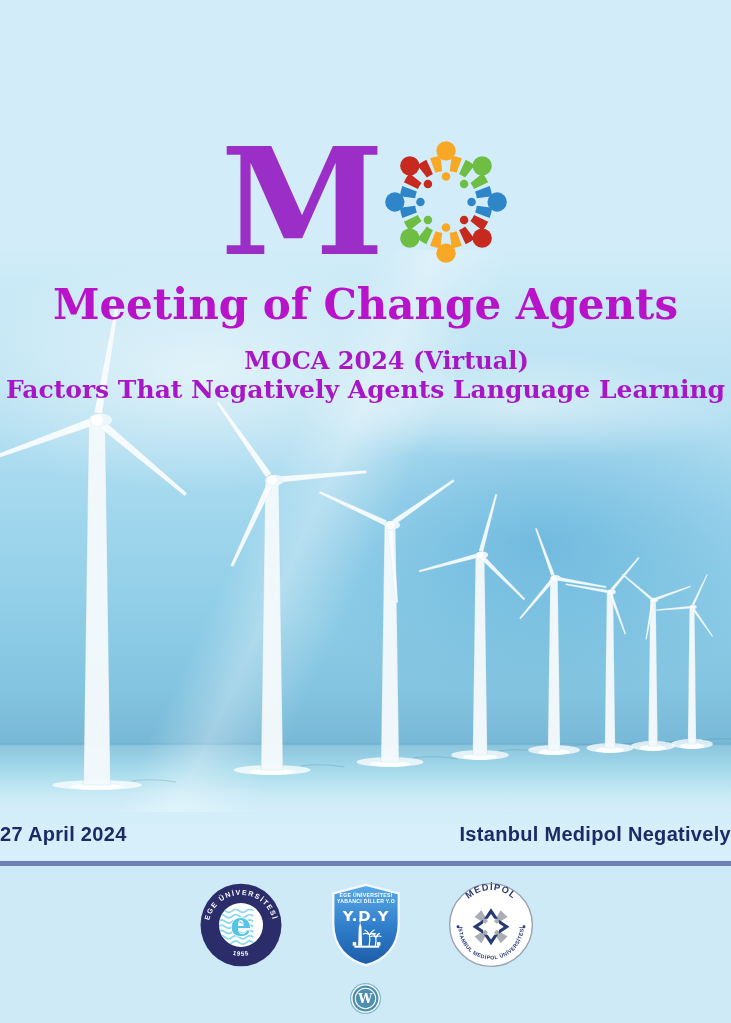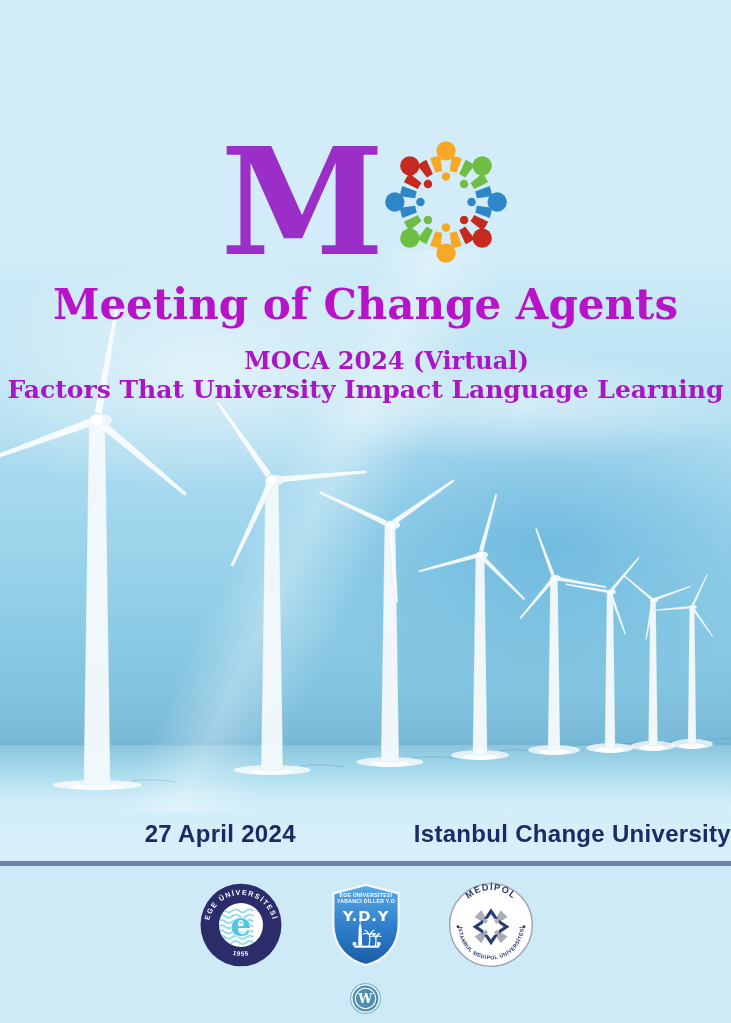--- a/index.html
+++ b/index.html
@@ -43,23 +43,23 @@
     position:absolute; left:0; top:346px; width:731px; text-align:center;
     font-size:24px; color:var(--subtitle-magenta,#a816c6);padding-left:21px;
   }
   #theme-line{
     position:absolute; left:0; top:375px; width:731px; text-align:center;
     font-size:25px; color:var(--subtitle-magenta,#a816c6);
   }
   
   #date-band{
     position:absolute; left:0; top:808px; width:731px; height:52px;
-    display:flex; align-items:center; justify-content:flex-end;
+    display:flex; align-items:center; justify-content:space-between;
     background:linear-gradient(180deg, rgba(214,239,250,0) 0%, #d6effa 40%);
-    color:var(--navy,#1c2a66); font-weight:bold; font-size:24px;
+    color:var(--navy,#1c2a66); font-weight:bold; font-size:20px;
     letter-spacing:.3px;
     gap:44px;
   }
   #date-band .gap{display:inline-block; width:30px;}
   #divider{
     position:absolute; left:0; top:861px; width:731px; height:5px;
     background:var(--divider,#6f80b6);
   }
   
   #logo-strip{
@@ -192,26 +192,26 @@
         <circle cx="-33" cy="4.0413344371862654e-15" r="5.5" fill="#2e86c8"></circle>
         <path d="M-54.378467222199006,-25.357095704441956A60,60 0 0 1 -47.280645216403336,-36.93968851953947L-31.52043014426889,-24.626459013026313A40,40 0 0 0 -36.252311481466,-16.90473046962797Z" fill="#c62a1e"></path>
         <path d="M-36.93968851953949,-47.28064521640333A60,60 0 0 1 -25.357095704441996,-54.378467222198985L-16.904730469628,-36.25231148146599A40,40 0 0 0 -24.626459013026324,-31.520430144268886Z" fill="#c62a1e"></path>
         <circle cx="-46.669047558312144" cy="-46.66904755831213" r="12.5" fill="#c62a1e"></circle>
         <circle cx="-23.334523779156072" cy="-23.334523779156065" r="5.5" fill="#c62a1e"></circle>
       </svg>
   </div>
 
   <div id="tagline" class="serifhead">Meeting of Change Agents</div>
   <div id="event-line" class="serifhead">MOCA 2024 (Virtual)</div>
-  <div id="theme-line" class="serifhead">Factors That University Impact Language Learning</div>
+  <div id="theme-line" class="serifhead">Factors That Negatively Agents Language Learning</div>
 
   <div id="date-band">
     <span>27 April 2024</span>
     <span class="gap"></span>
-    <span>Istanbul Change University</span>
+    <span>Istanbul Medipol Negatively</span>
   </div>
 
   <div id="divider"></div>
   <div id="logo-strip"></div>
 
   <div id="logos-row">
 
     <svg width="88" height="88" viewBox="0 0 100 100">
       <defs>
         <clipPath id="egeclip">

